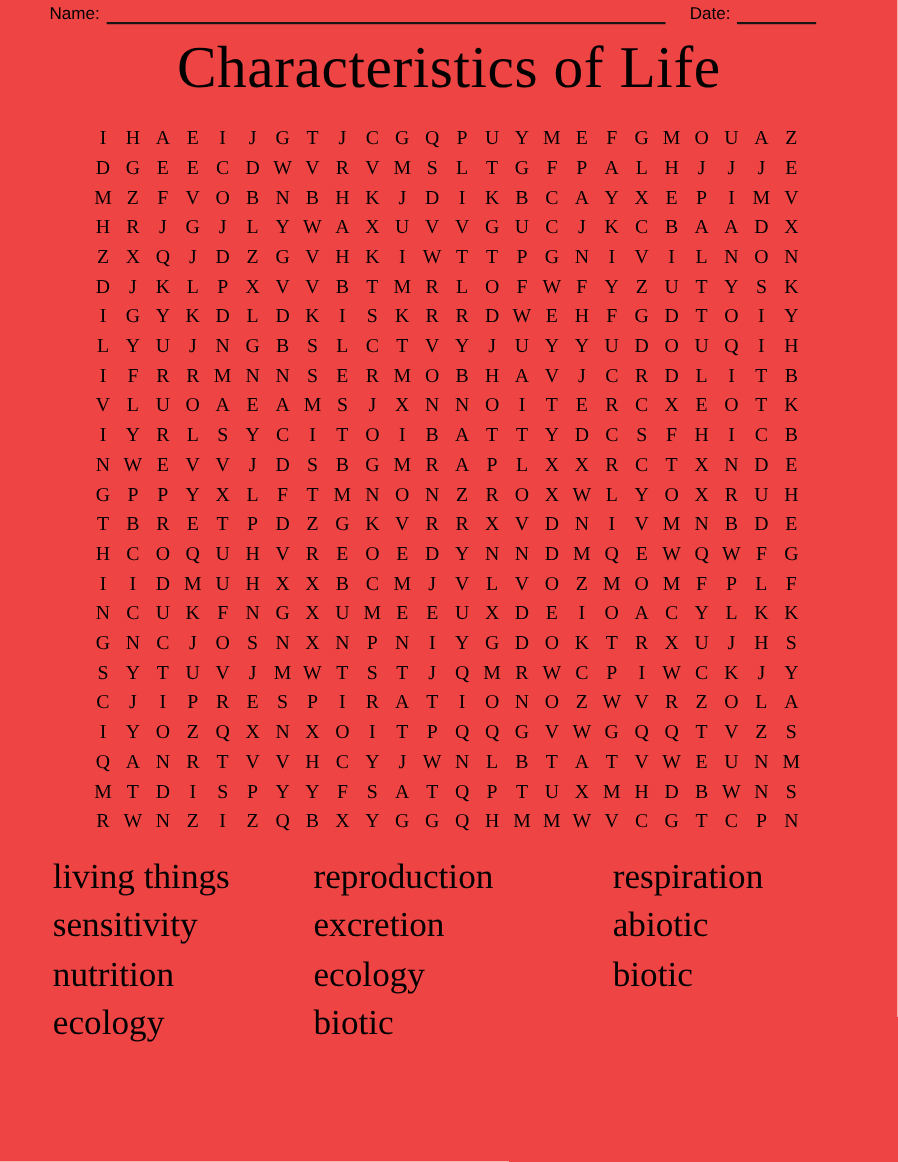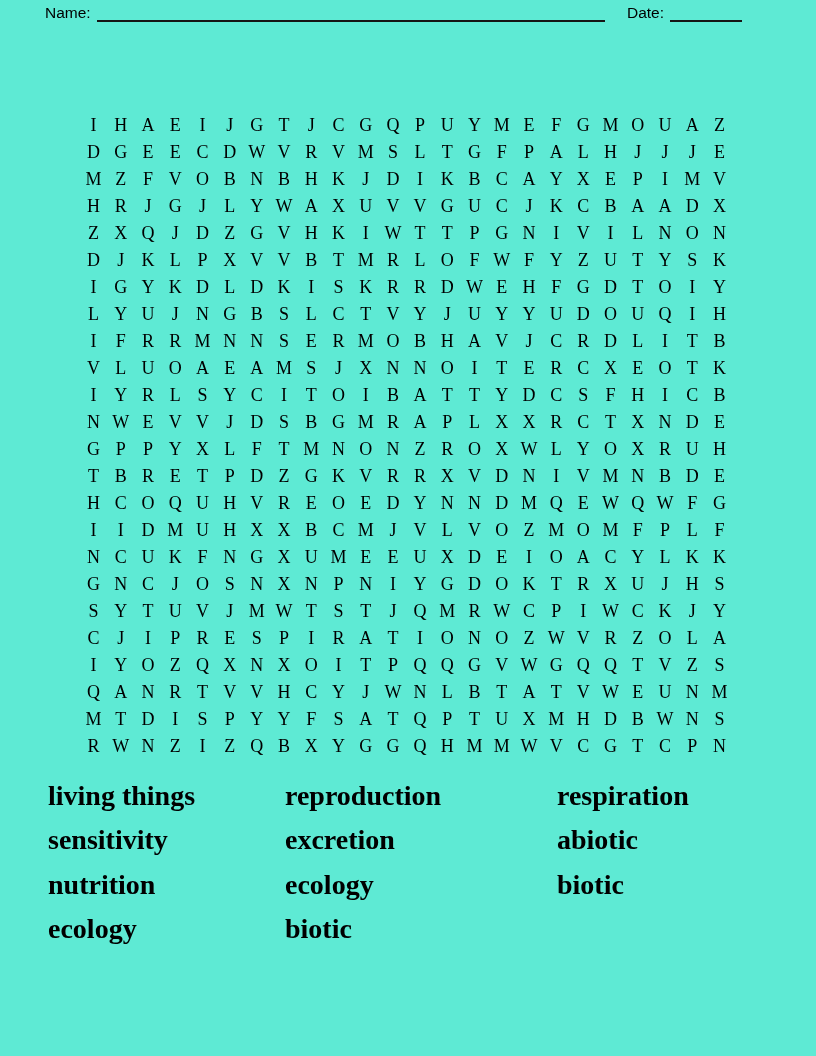--- a/index.html
+++ b/index.html
@@ -1,21 +1,21 @@
 <!DOCTYPE html>
 <html><head>
 <meta charset="utf-8">
 <style>
   * { margin: 0; padding: 0; box-sizing: border-box; }
   html, body { background: #ffffff; }
   #page {
     position: relative;
     width: 816px;
     height: 1056px;
-    background: #5eead4;
+    background: #ef4444;
     overflow: hidden;
     color: #000;
   }
   
   .header-row {
     position: absolute;
     top: 4px;
     left: 45px;
     width: 697px;
     display: flex;
@@ -77,39 +77,39 @@
     left: 0;
     width: 100%;
     height: 210px;
   }
   .wl-col { position: absolute; top: 0; }
   .wl-col-1 { left: 48px; }
   .wl-col-2 { left: 285px; }
   .wl-col-3 { left: 510px; margin-left: 47px; }
   .wl-item {
     font-family: "Liberation Serif", serif;
-    font-size: 28px;
+    font-size: 32px;
     line-height: 44.3px;
     white-space: nowrap;
     color: #000;
-    font-weight: bold;
   }
 </style>
 </head>
 <body>
 
 <div id="page">
 
   <div class="header-row">
     <span class="hdr-label">Name:</span>
     <span class="name-line"></span>
     <span class="hdr-label date-label">Date:</span>
     <span class="date-line"></span>
   </div>
 
+  <h1 class="title">Characteristics of Life</h1>
 
   <div class="ws-grid">
       <div class="ws-cell">I</div>
       <div class="ws-cell">H</div>
       <div class="ws-cell">A</div>
       <div class="ws-cell">E</div>
       <div class="ws-cell">I</div>
       <div class="ws-cell">J</div>
       <div class="ws-cell">G</div>
       <div class="ws-cell">T</div>

